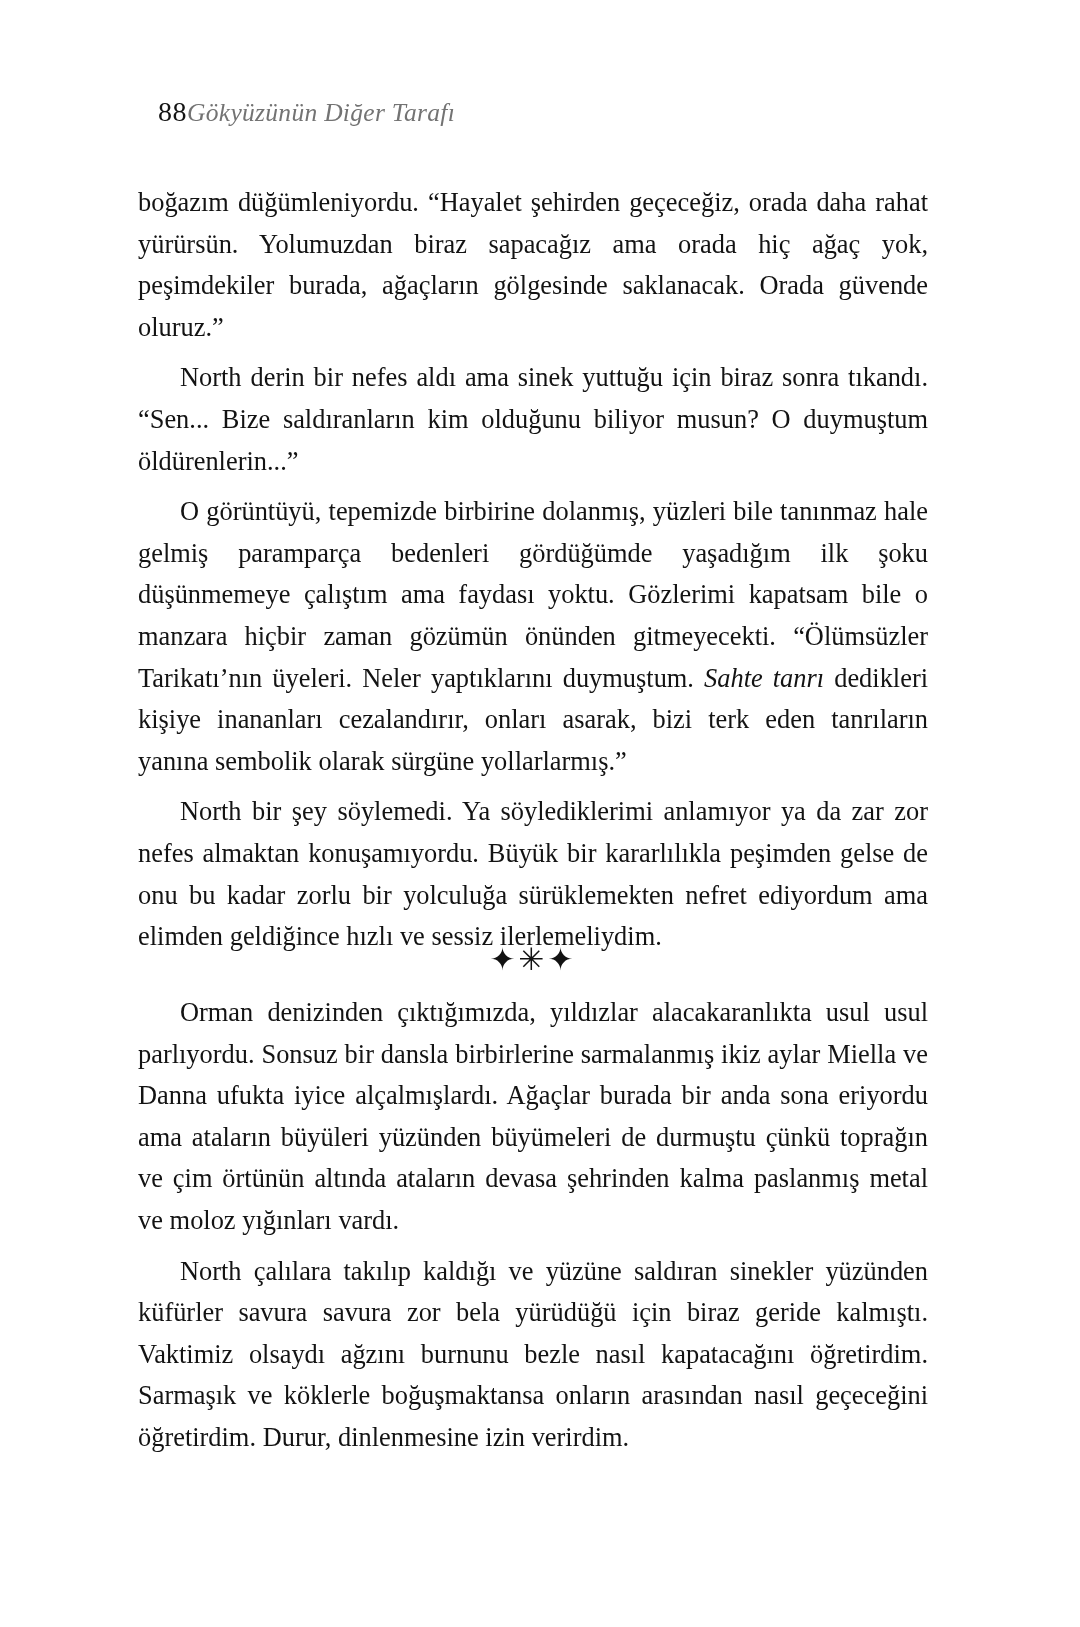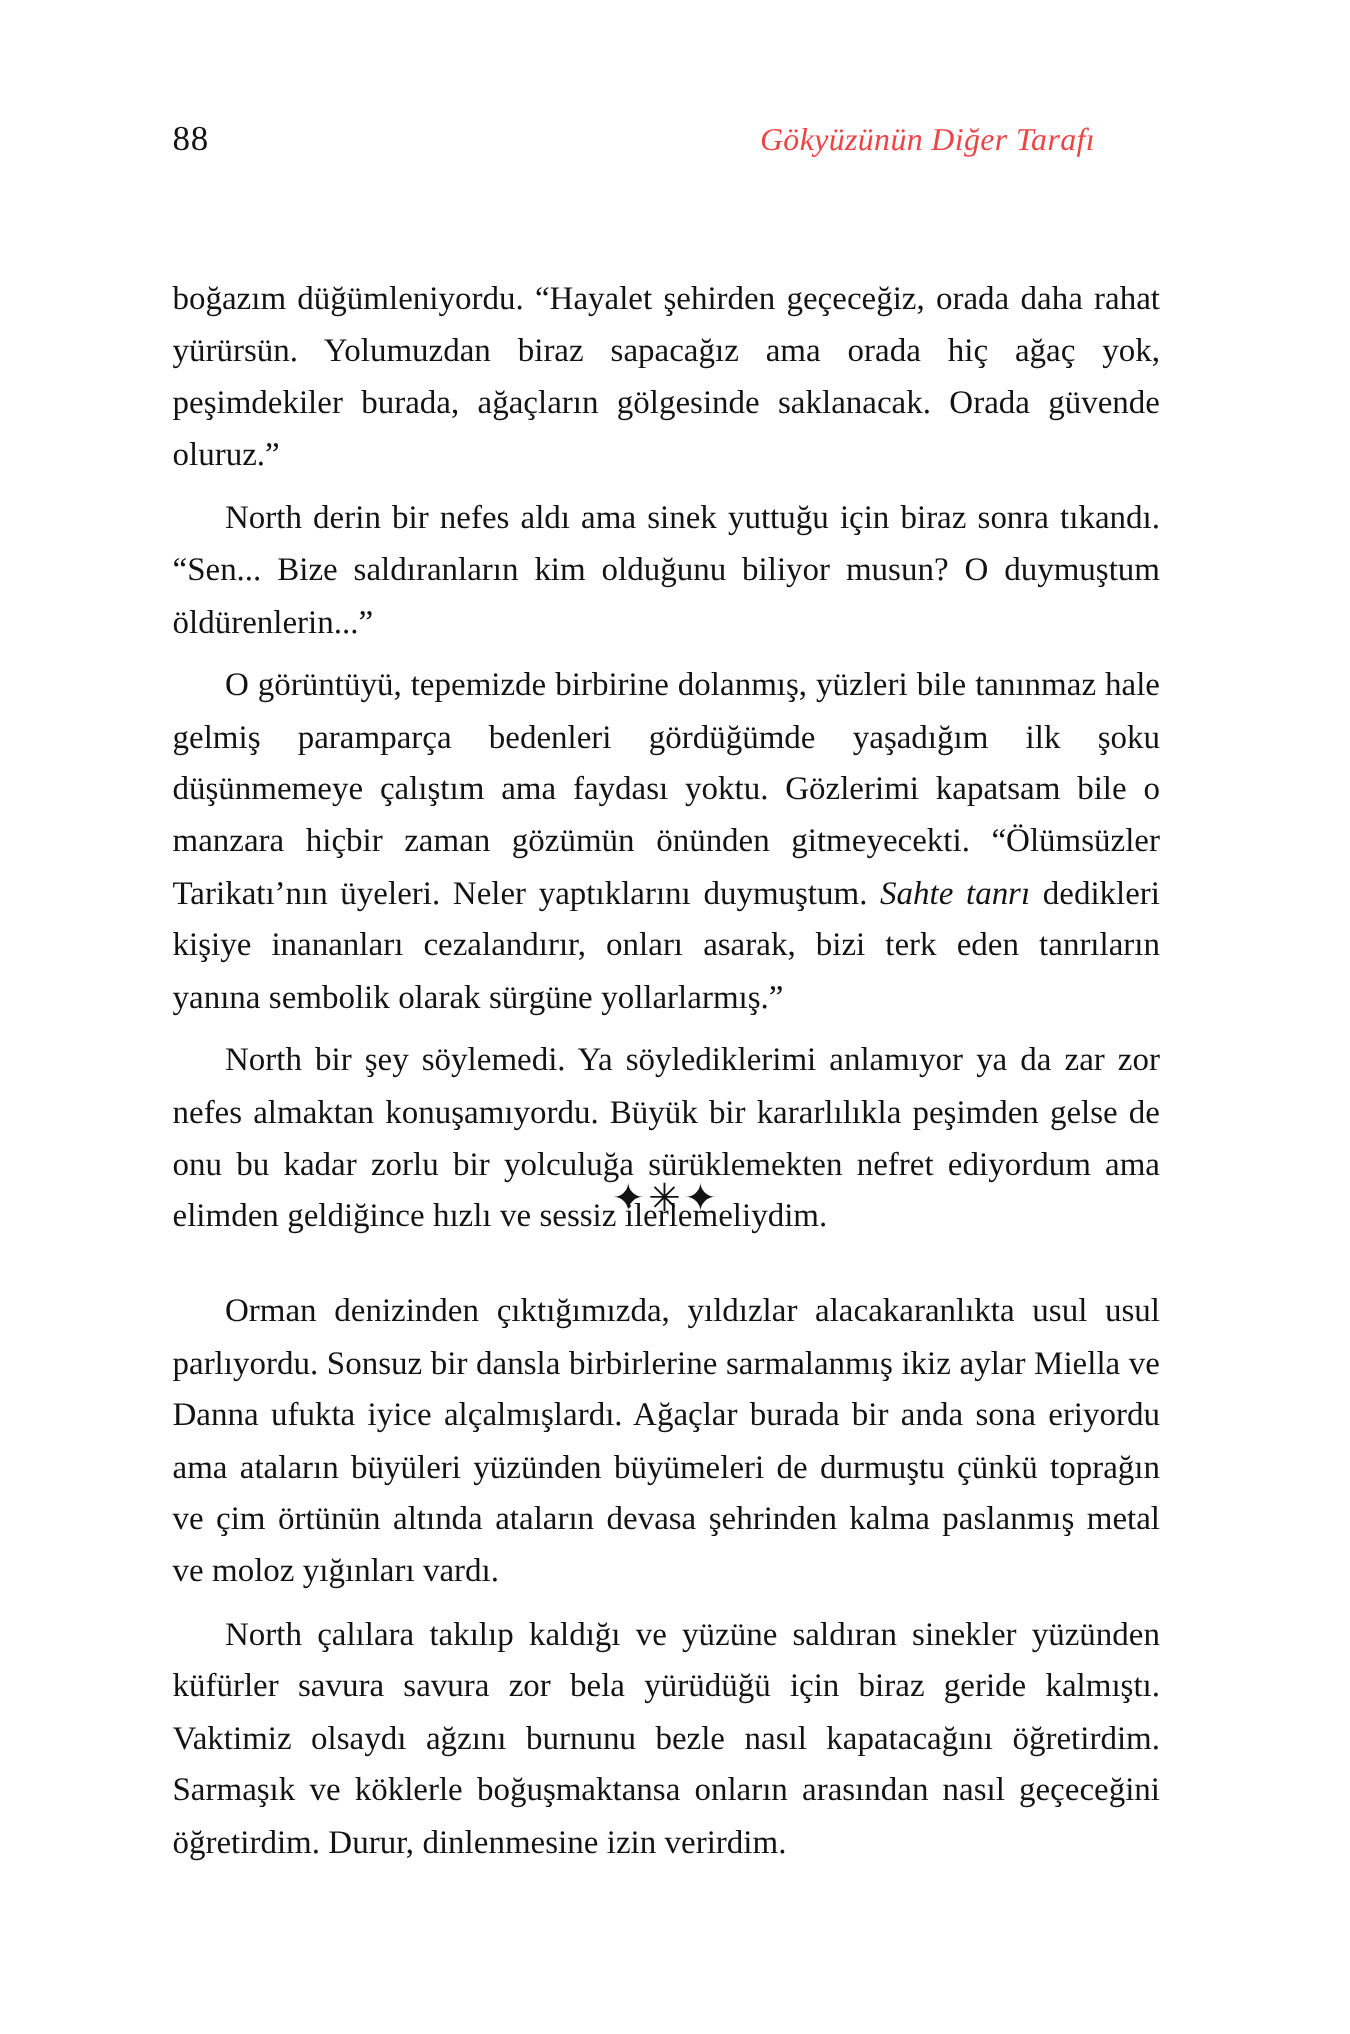--- a/index.html
+++ b/index.html
@@ -35,39 +35,39 @@
     width: 790px;
     height: 42px;
     display: flex;
     align-items: baseline;
   }
   .folio {
     font-size: 28px;
     letter-spacing: 0.5px;
     line-height: 1;
     color: #141414;
+    margin-left: 20px;
   }
   .head-title {
     flex: 1;
-    text-align: right;
+    text-align: left;
     font-style: italic;
     font-size: 25.5px;
     letter-spacing: 0.3px;
     line-height: 1;
-    color: #ef4444;
+    color: #737373;
     padding-right: 52px;
   }
 
   
   .textblock {
     position: absolute;
     top: 182px;
     left: 138px;
     width: 790px;
-    margin-top: 36px;
   }
 
   p.para {
     margin: 0;
     font-size: 26.4px;
     line-height: 41.6px;
     text-align: justify;
     text-justify: inter-word;
     hyphens: manual;
     -webkit-hyphens: manual;

